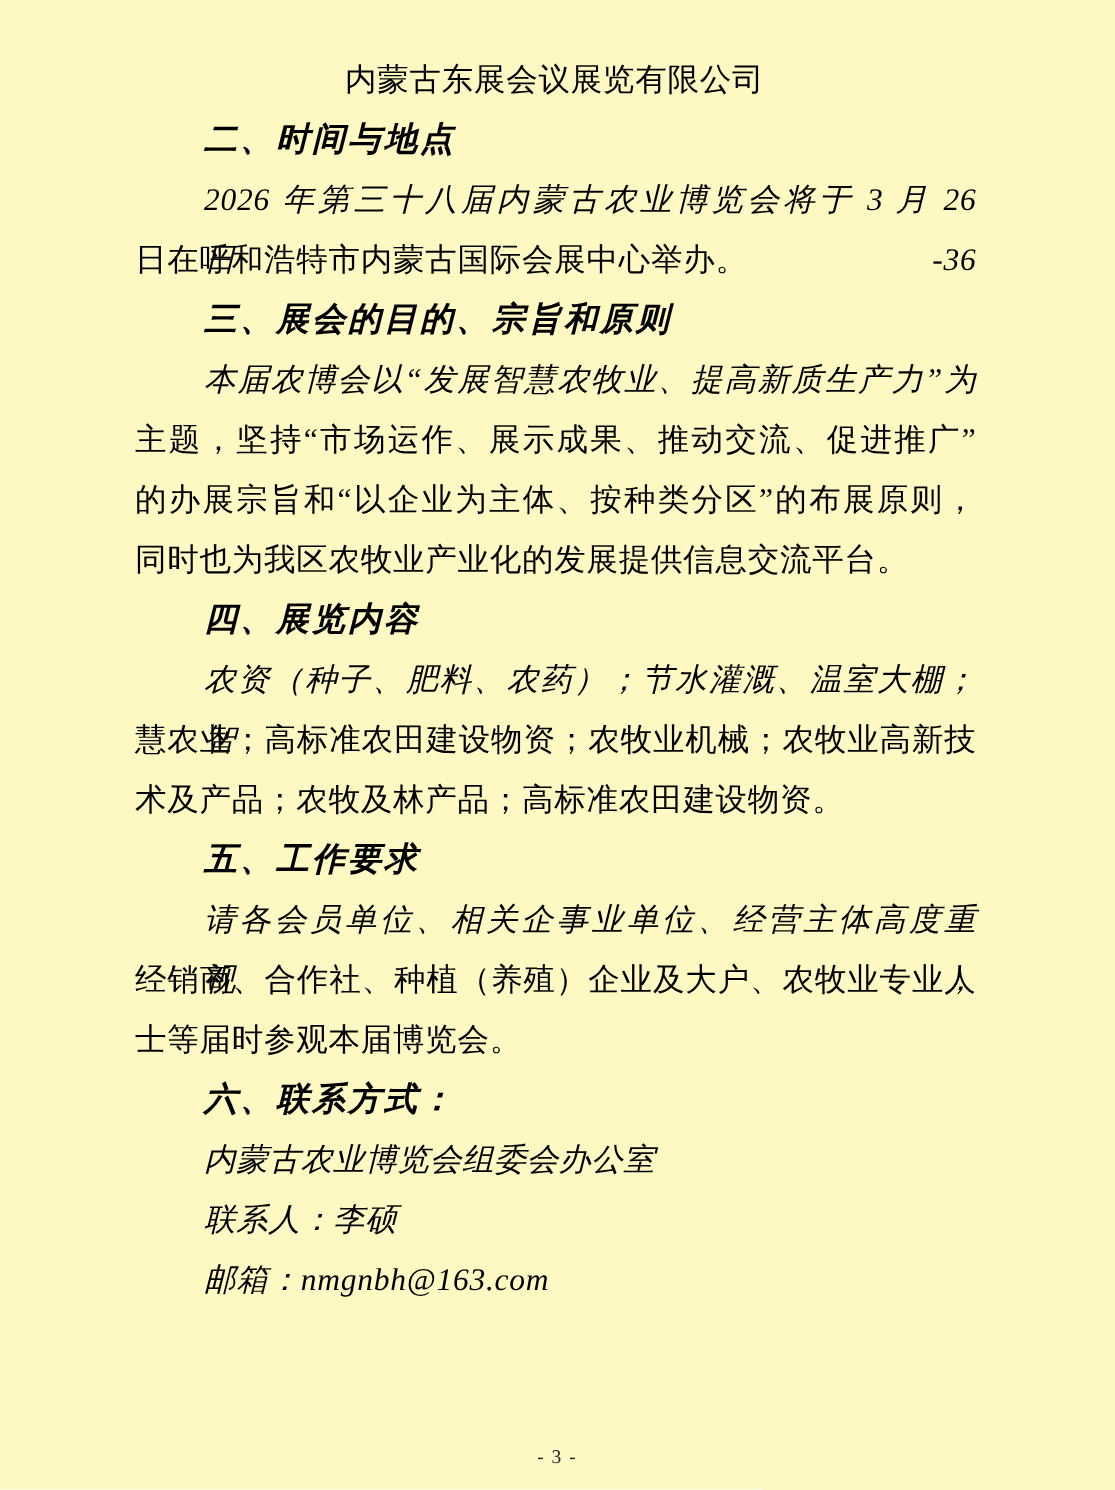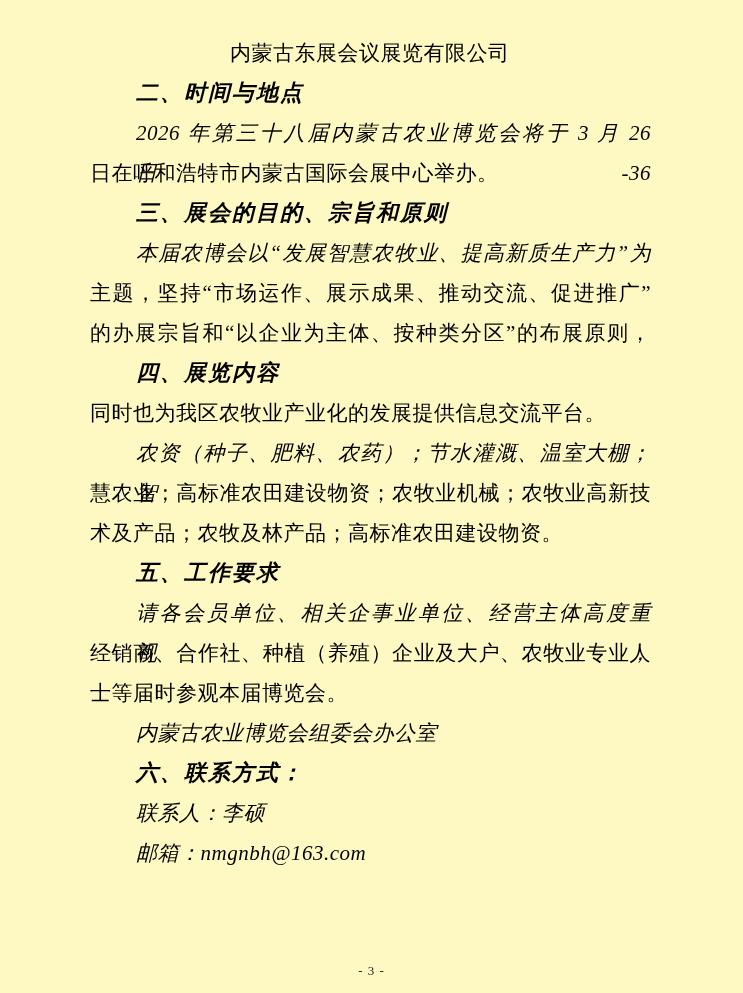--- a/index.html
+++ b/index.html
@@ -61,36 +61,36 @@
     <div class="ln heading indent">二、时间与地点</div>
 
     <div class="ln indent jfull">2026 年第三十八届内蒙古农业博览会将于 3 月 26 日-36</div>
     <div class="ln">日在呼和浩特市内蒙古国际会展中心举办。</div>
 
     <div class="ln heading indent">三、展会的目的、宗旨和原则</div>
 
     <div class="ln indent jfull">本届农博会以“发展智慧农牧业、提高新质生产力”为</div>
     <div class="ln jfull">主题，坚持“市场运作、展示成果、推动交流、促进推广”</div>
     <div class="ln jfull">的办展宗旨和“以企业为主体、按种类分区”的布展原则，</div>
+    <div class="ln">同时也为我区农牧业产业化的发展提供信息交流平台。</div>
+
     <div class="ln heading indent">四、展览内容</div>
-
-    <div class="ln">同时也为我区农牧业产业化的发展提供信息交流平台。</div>
 
     <div class="ln indent jfull">农资（种子、肥料、农药）；节水灌溉、温室大棚；智</div>
     <div class="ln jfull">慧农业；高标准农田建设物资；农牧业机械；农牧业高新技</div>
     <div class="ln">术及产品；农牧及林产品；高标准农田建设物资。</div>
 
     <div class="ln heading indent">五、工作要求</div>
 
     <div class="ln indent jfull">请各会员单位、相关企事业单位、经营主体高度重视，</div>
     <div class="ln jfull">经销商、合作社、种植（养殖）企业及大户、农牧业专业人</div>
     <div class="ln">士等届时参观本届博览会。</div>
 
+    <div class="ln heading indent">六、联系方式：</div>
+
     <div class="ln indent">内蒙古农业博览会组委会办公室</div>
-
-    <div class="ln heading indent">六、联系方式：</div>
     <div class="ln indent">联系人：李硕</div>
     <div class="ln indent">邮箱：nmgnbh@163.com</div>
 
   </div>
 
   <div class="footer">- 3 -</div>
 </div>
 
 </body></html>

